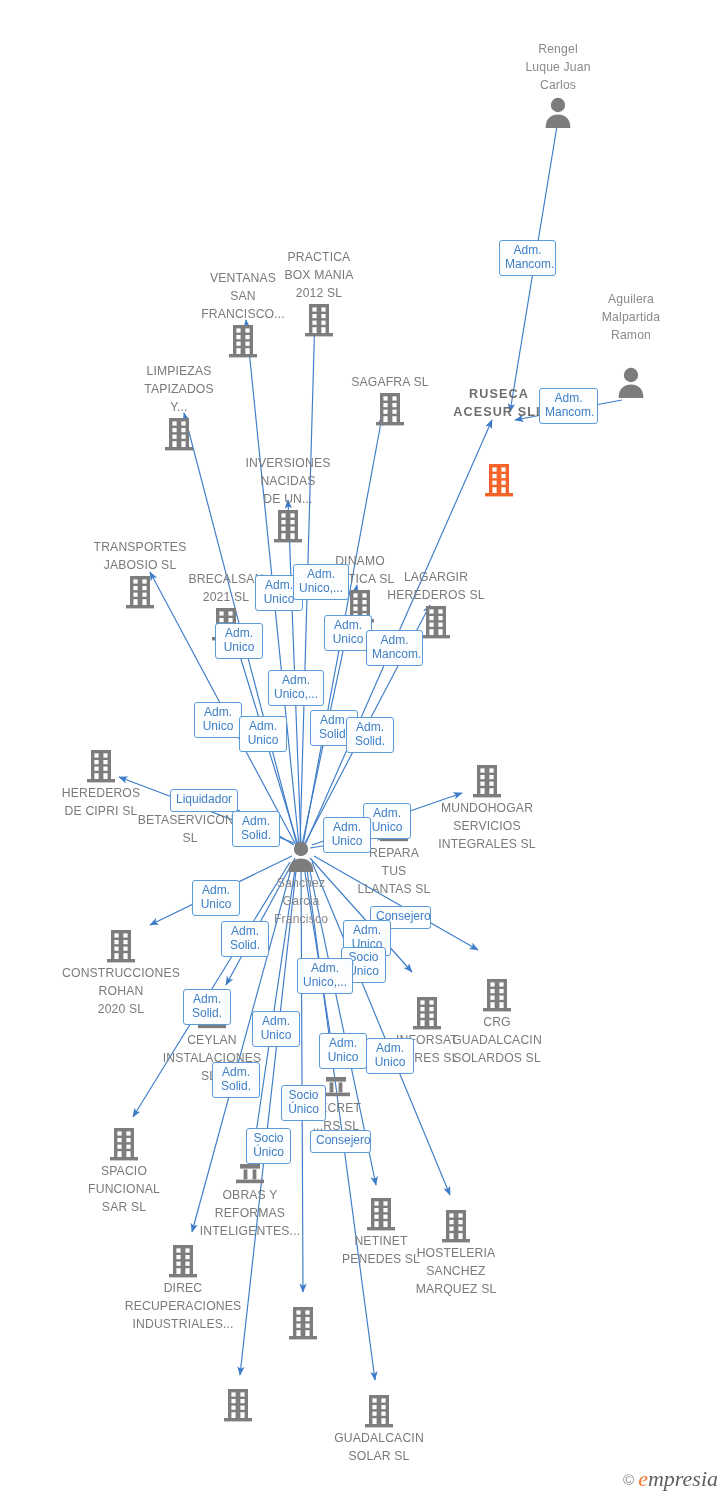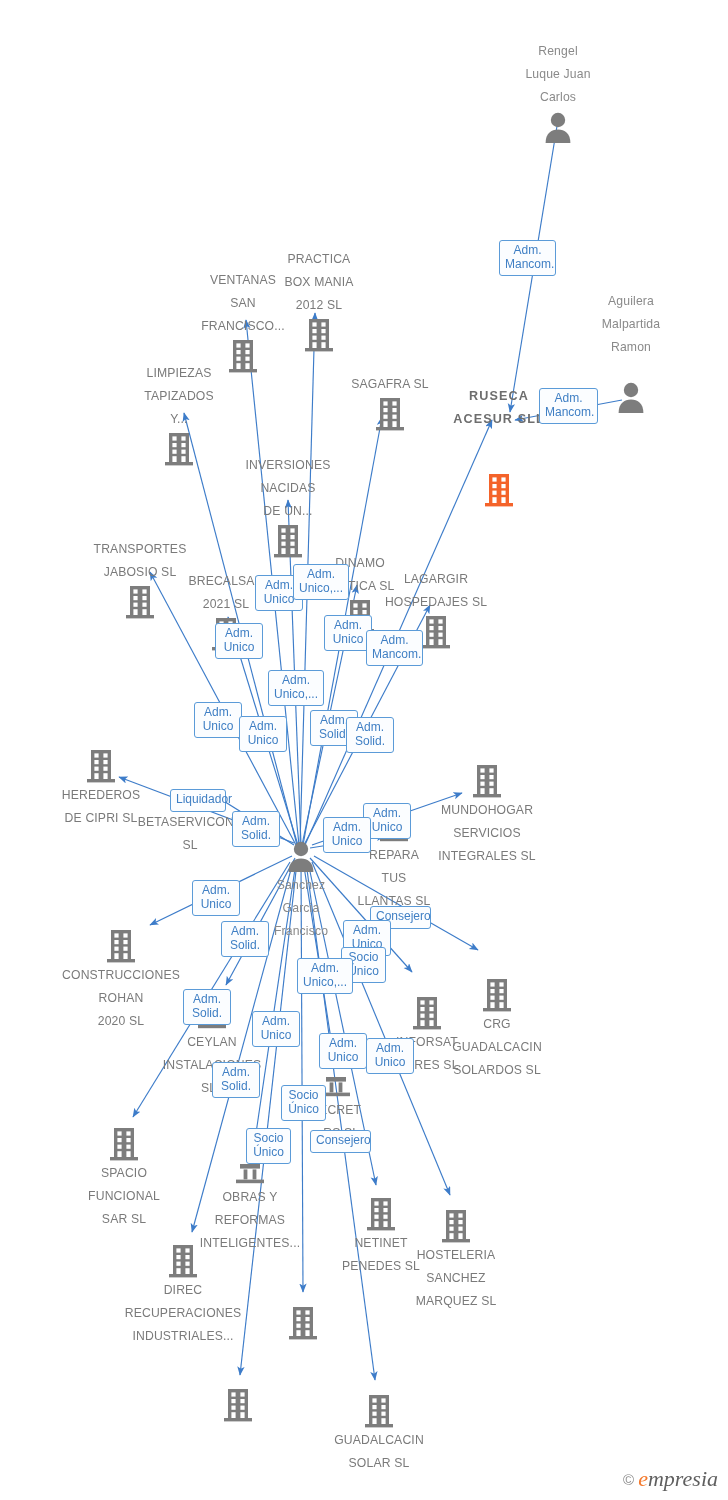--- a/index.html
+++ b/index.html
@@ -23,21 +23,21 @@
     top: 0;
     width: 728px;
     height: 1500px;
     pointer-events: none;
   }
   .node {
     position: absolute;
     width: 120px;
     margin-left: -60px;
     text-align: center;
-    line-height: 23px;
+    line-height: 18px;
   }
   .node .icon {
     display: block;
     margin: 0 auto;
     width: 32px;
     height: 36px;
   }
   .node .nlabel {
     display: block;
     font-size: 12.2px;
@@ -292,21 +292,21 @@
             <rect x="9.4" y="5.4" width="4.2" height="4.2" fill="#fff"></rect>
             <rect x="18.4" y="5.4" width="4.2" height="4.2" fill="#fff"></rect>
             <rect x="9.4" y="12" width="4.2" height="4.2" fill="#fff"></rect>
             <rect x="18.4" y="12" width="4.2" height="4.2" fill="#fff"></rect>
             <rect x="9.4" y="18.6" width="4.2" height="4.2" fill="#fff"></rect>
             <rect x="18.4" y="18.6" width="4.2" height="4.2" fill="#fff"></rect>
             <rect x="9.4" y="25.2" width="4.2" height="5.8" fill="#fff"></rect>
             <rect x="18.4" y="25.2" width="4.2" height="5.8" fill="#fff"></rect>
           </svg></span>
         <span class="nlabel">LAGARGIR
-HOSPEDAJES SL</span>
+HEREDEROS SL</span>
       </div>
       <div class="node company labeltop" style="left: 226px; top: 570px;">
         <span class="icon"><svg viewBox="0 0 32 36" width="32" height="36" aria-hidden="true">
             <rect x="6" y="2" width="20" height="29" fill="#7d7d7d"></rect>
             <rect x="2" y="31" width="28" height="3.4" fill="#7d7d7d"></rect>
             <rect x="9.4" y="5.4" width="4.2" height="4.2" fill="#fff"></rect>
             <rect x="18.4" y="5.4" width="4.2" height="4.2" fill="#fff"></rect>
             <rect x="9.4" y="12" width="4.2" height="4.2" fill="#fff"></rect>
             <rect x="18.4" y="12" width="4.2" height="4.2" fill="#fff"></rect>
             <rect x="9.4" y="18.6" width="4.2" height="4.2" fill="#fff"></rect>
@@ -591,21 +591,21 @@
       <div class="relbox" style="left: 268px; top: 670px; width: 56px; min-height: 31px;">Adm.
 Unico,...</div>
       <div class="relbox" style="left: 194px; top: 702px; width: 48px; min-height: 31px;">Adm.
 Unico</div>
       <div class="relbox" style="left: 239px; top: 716px; width: 48px; min-height: 31px;">Adm.
 Unico</div>
       <div class="relbox" style="left: 310px; top: 710px; width: 48px; min-height: 31px;">Adm.
 Solid.</div>
       <div class="relbox" style="left: 346px; top: 717px; width: 48px; min-height: 31px;">Adm.
 Solid.</div>
-      <div class="relbox" style="left: 170px; top: 789px; width: 56px; min-height: 19px;">Liquidador</div>
+      <div class="relbox" style="left: 170px; top: 789px; width: 68px; min-height: 19px;">Liquidador</div>
       <div class="relbox" style="left: 232px; top: 811px; width: 48px; min-height: 31px;">Adm.
 Solid.</div>
       <div class="relbox" style="left: 363px; top: 803px; width: 48px; min-height: 31px;">Adm.
 Unico</div>
       <div class="relbox" style="left: 323px; top: 817px; width: 48px; min-height: 31px;">Adm.
 Unico</div>
       <div class="relbox" style="left: 192px; top: 880px; width: 48px; min-height: 31px;">Adm.
 Unico</div>
       <div class="relbox" style="left: 370px; top: 906px; width: 61px; min-height: 19px;">Consejero</div>
       <div class="relbox" style="left: 221px; top: 921px; width: 48px; min-height: 31px;">Adm.

